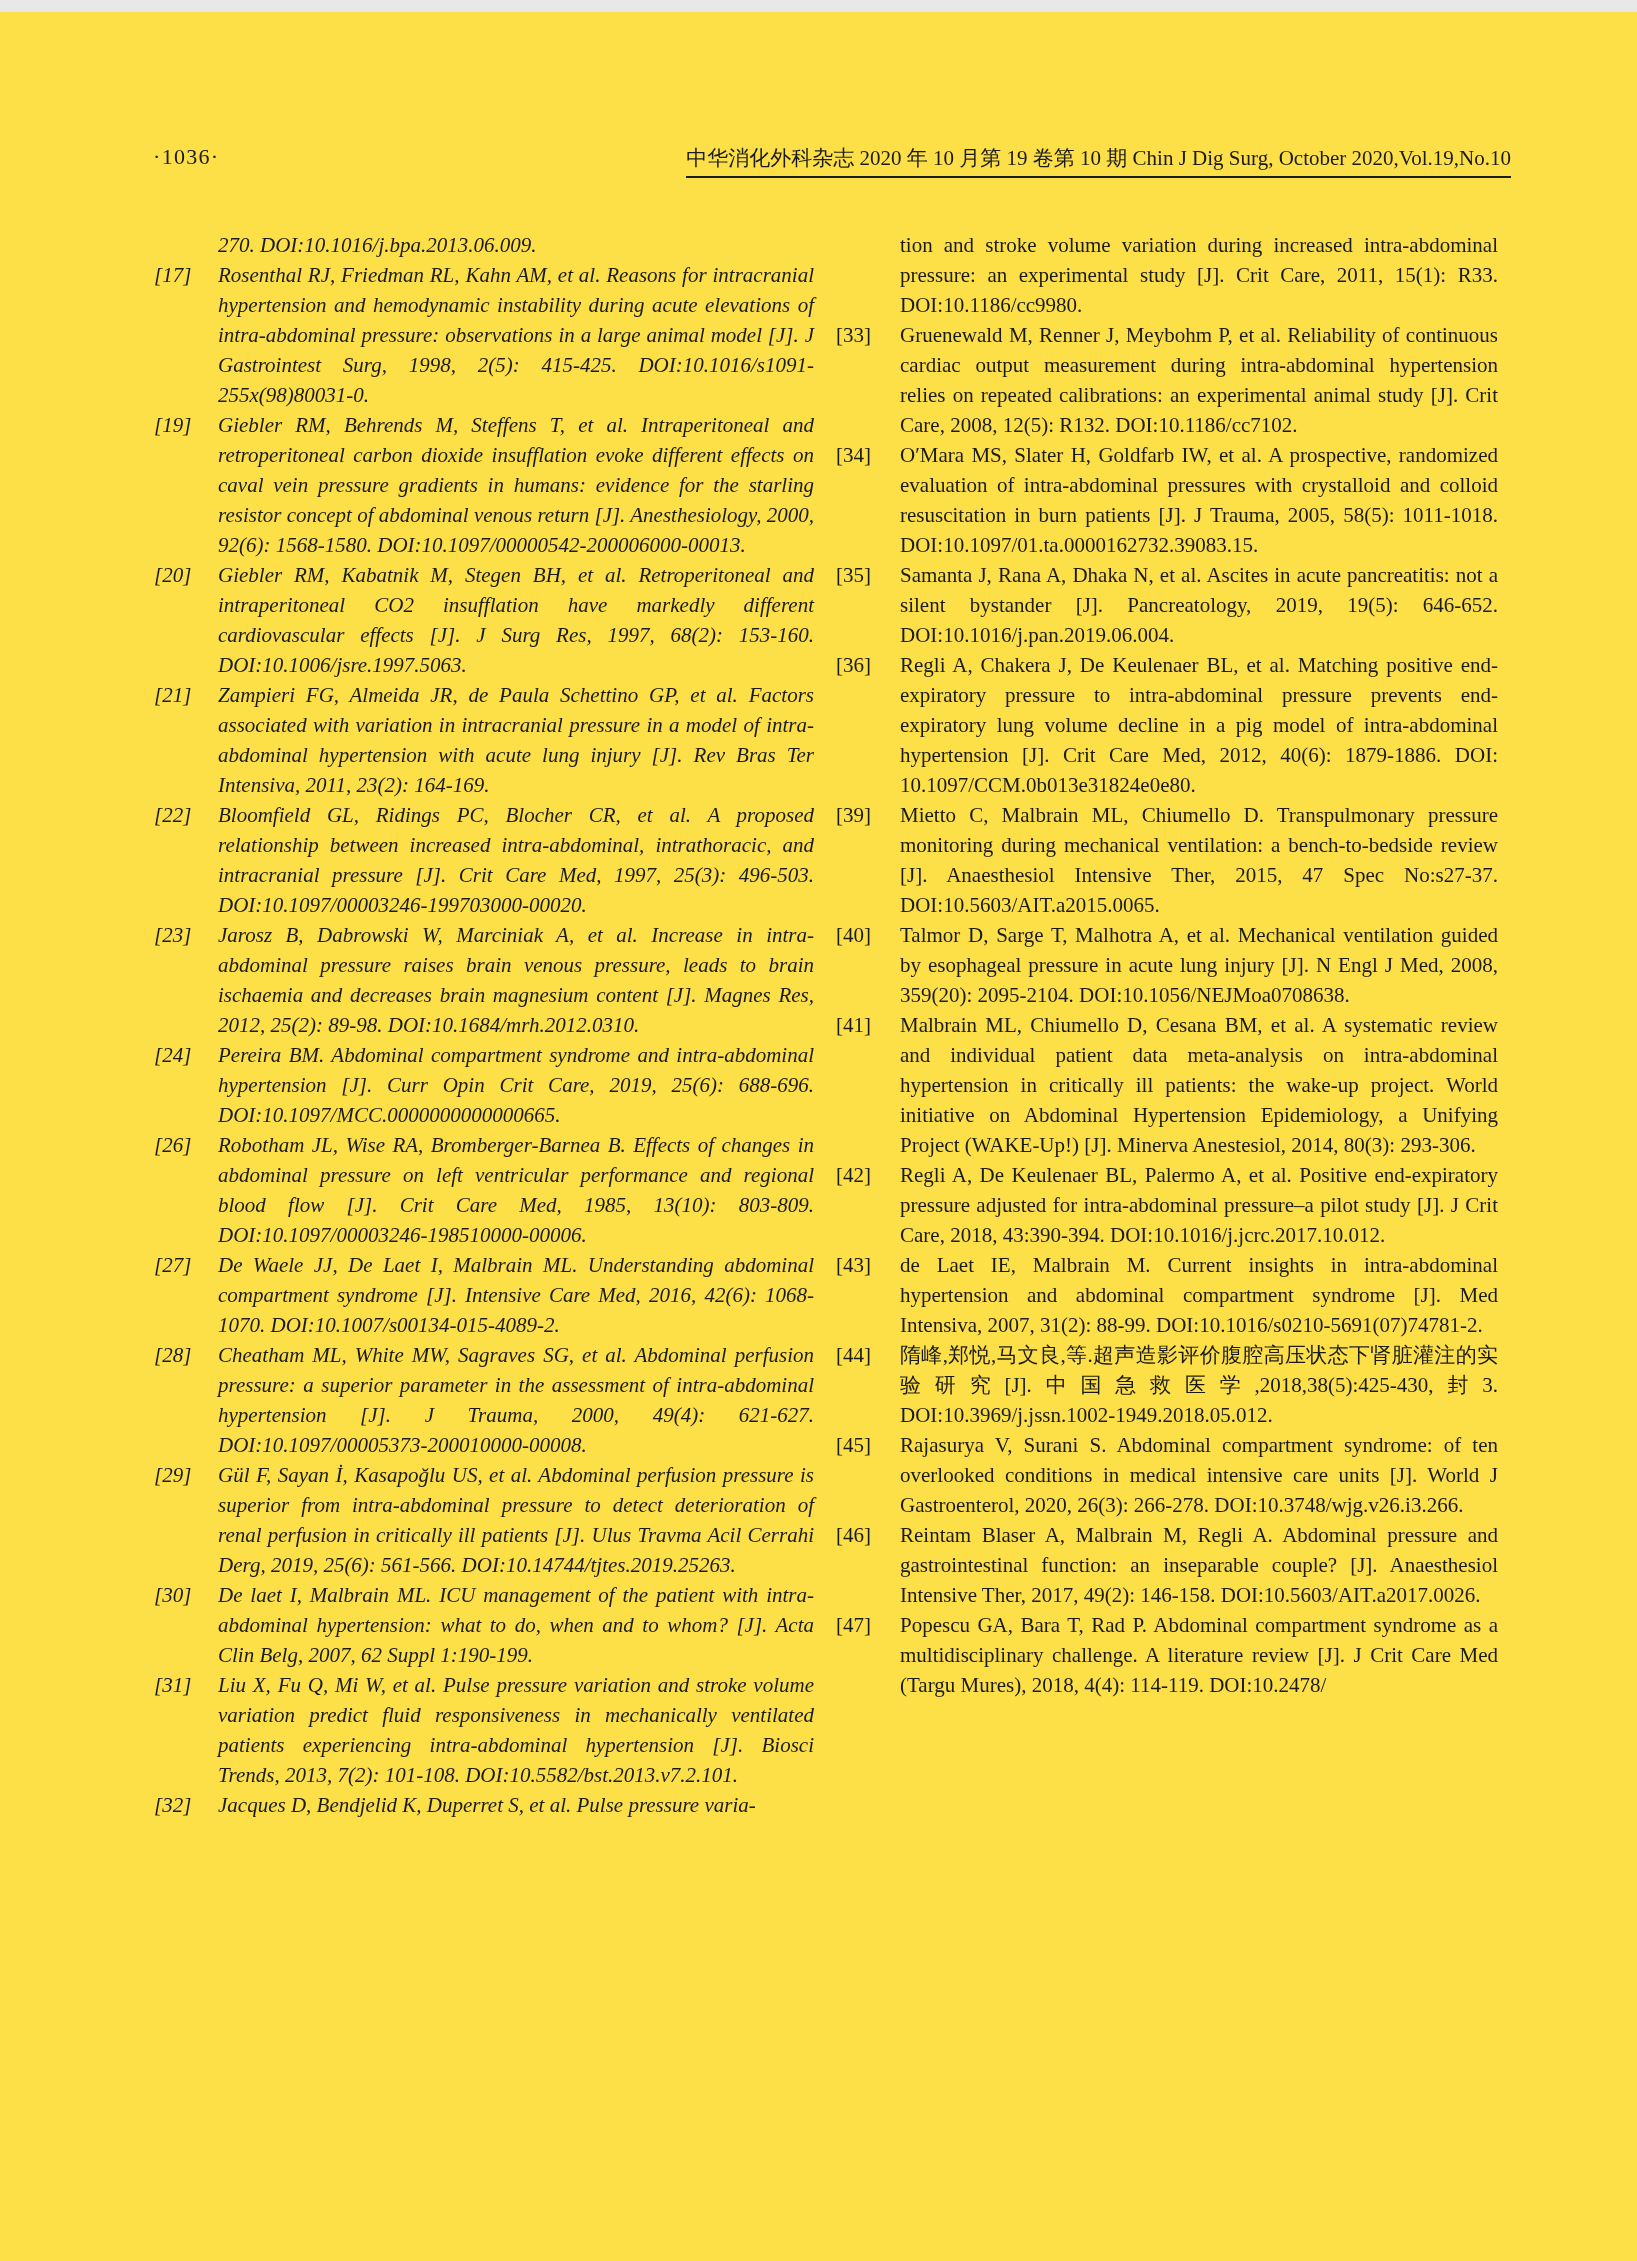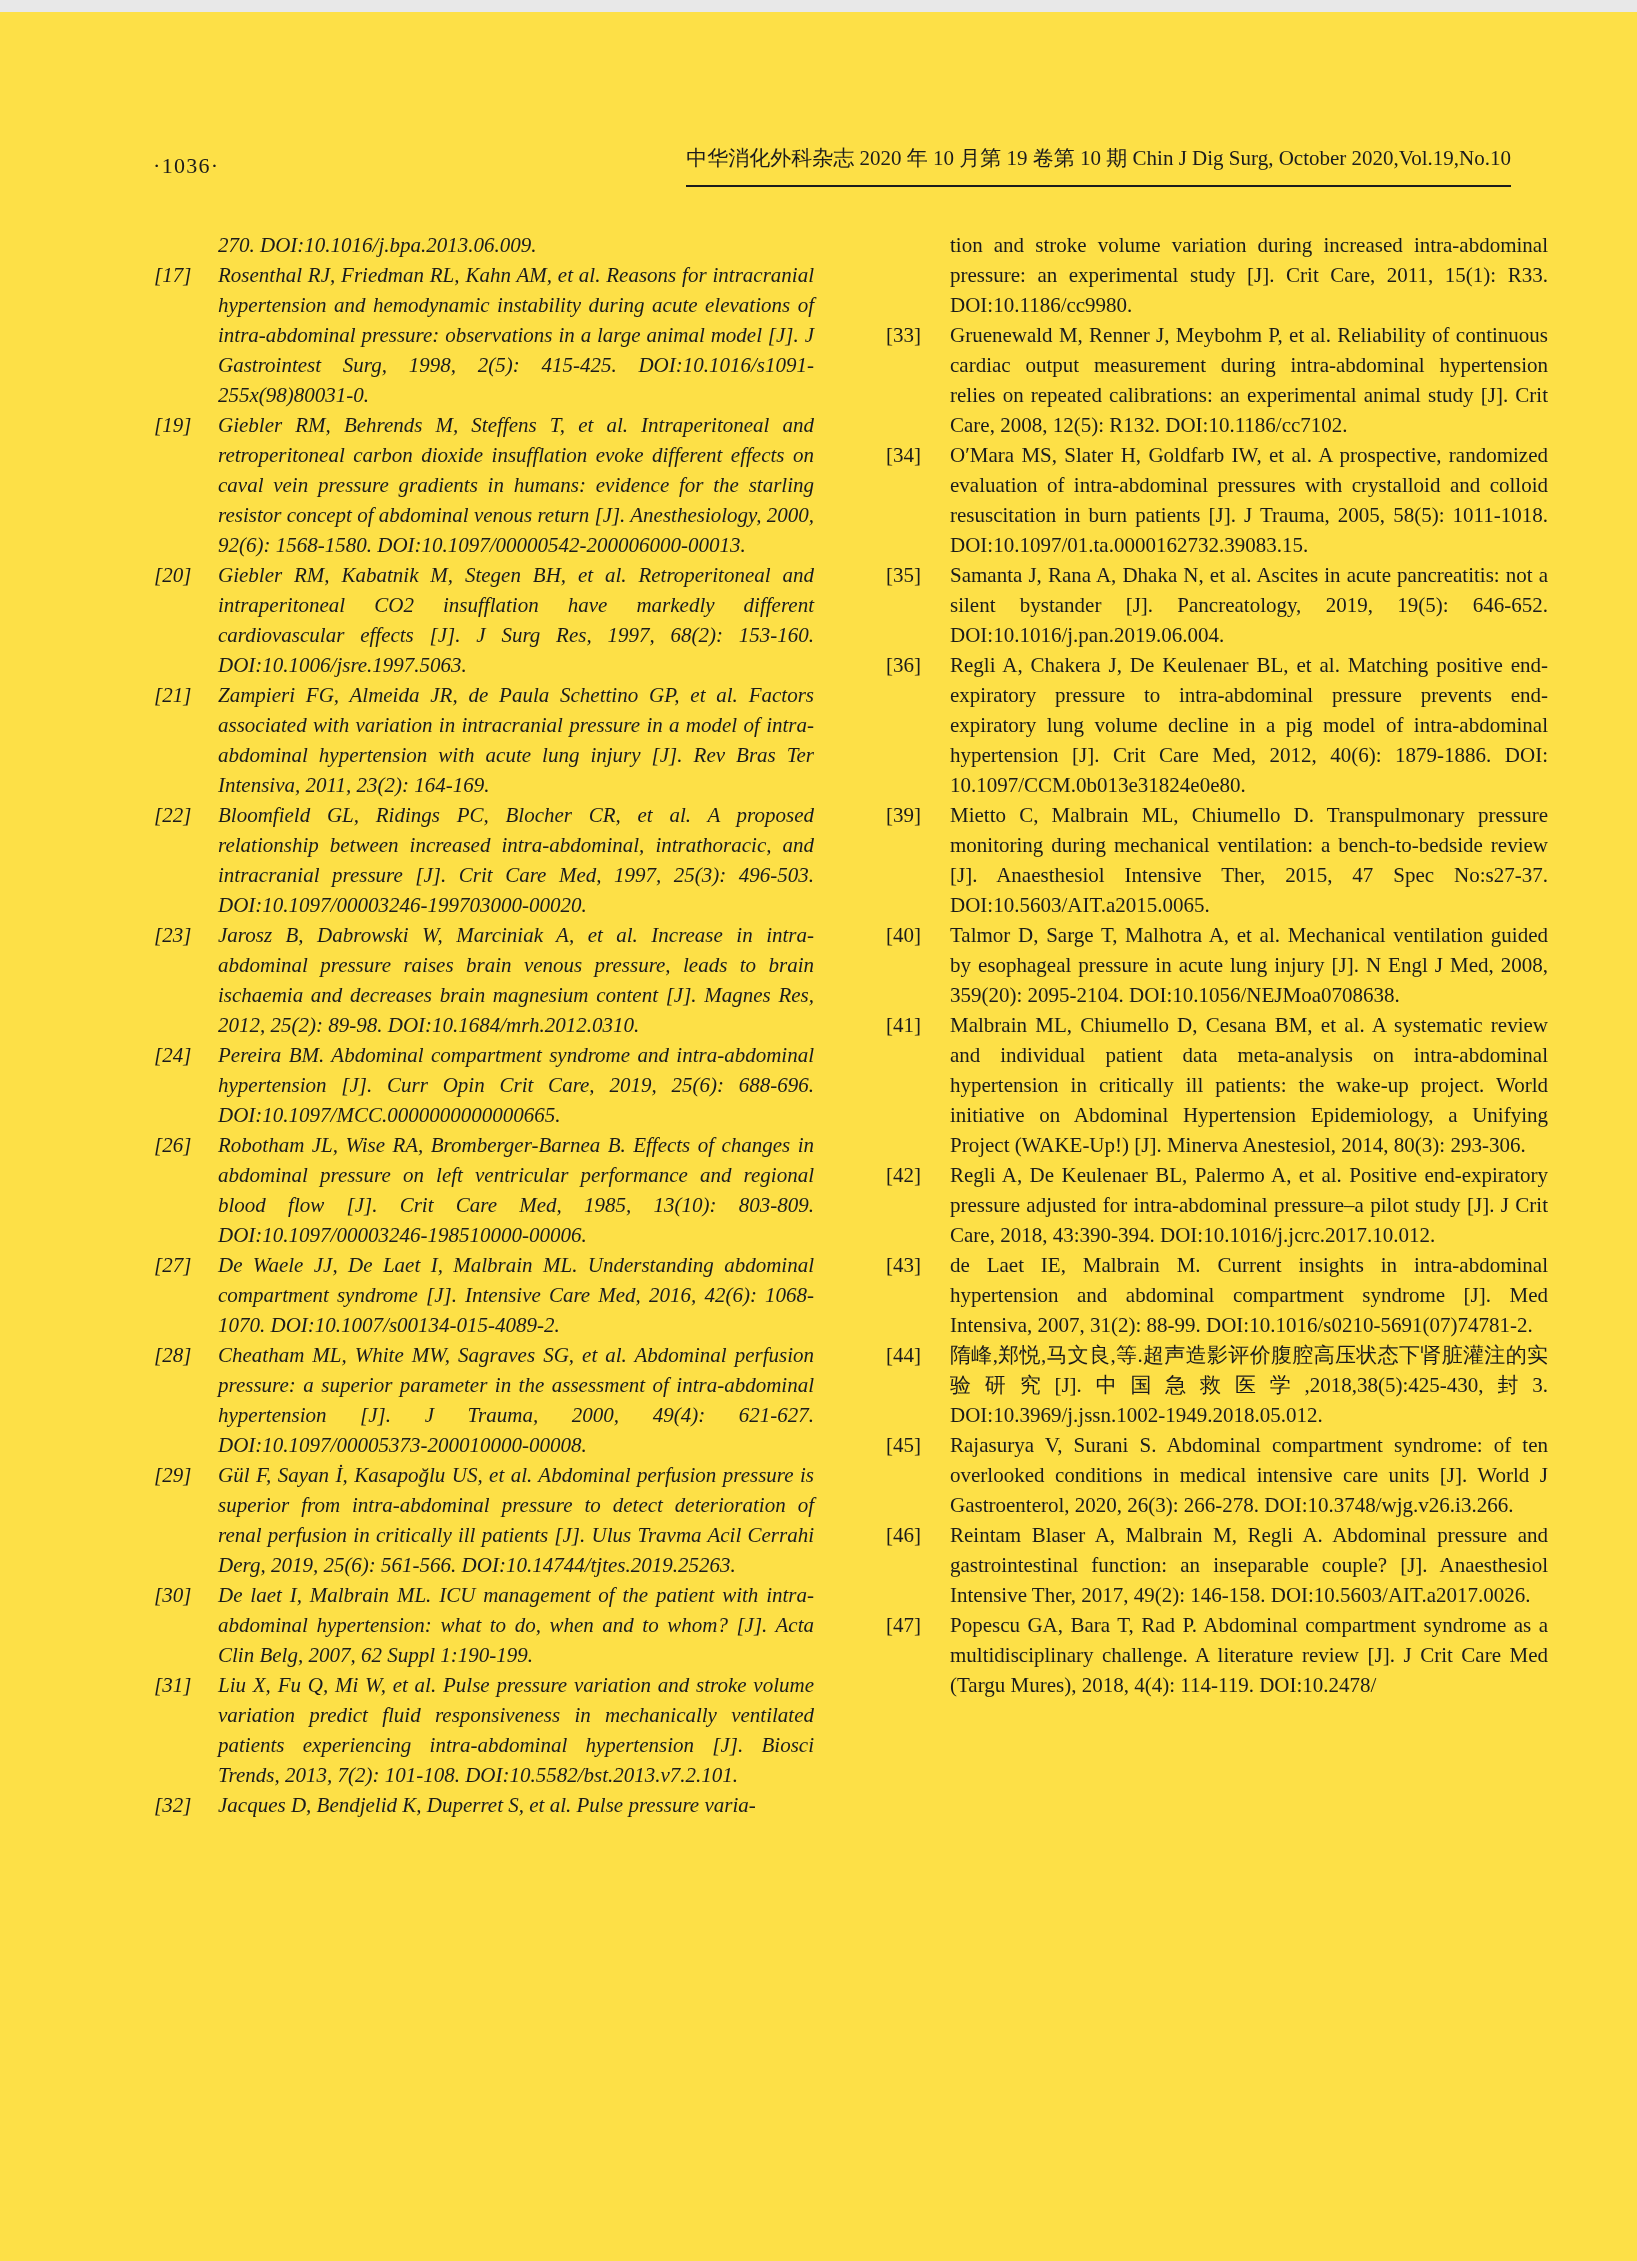--- a/index.html
+++ b/index.html
@@ -23,33 +23,33 @@
     align-items: flex-end;
     font-size: 22px;
   }
   .page-number {
     padding-bottom: 8px;
     letter-spacing: 1.3px;
     white-space: nowrap;
   }
   .journal-title {
     border-bottom: 2.6px solid #1c1c1c;
-    padding-bottom: 13px;
+    padding-bottom: 4px;
     font-size: 21px;
     white-space: nowrap;
     text-align: right;
   }
   .col {
     position: absolute;
     top: 218px;
     font-size: 21px;
     line-height: 30px;
   }
   .col-left  { left: 154px;  width: 660px; font-style: italic; }
-  .col-right { left: 886px; width: 662px; }
+  .col-right { left: 836px; width: 662px; }
   .ref { display: flex; align-items: flex-start; }
   .ref-num {
     flex: 0 0 64px;
     white-space: nowrap;
   }
   .ref-body {
     flex: 1 1 auto;
     text-align: justify;
     overflow-wrap: break-word;
   }

